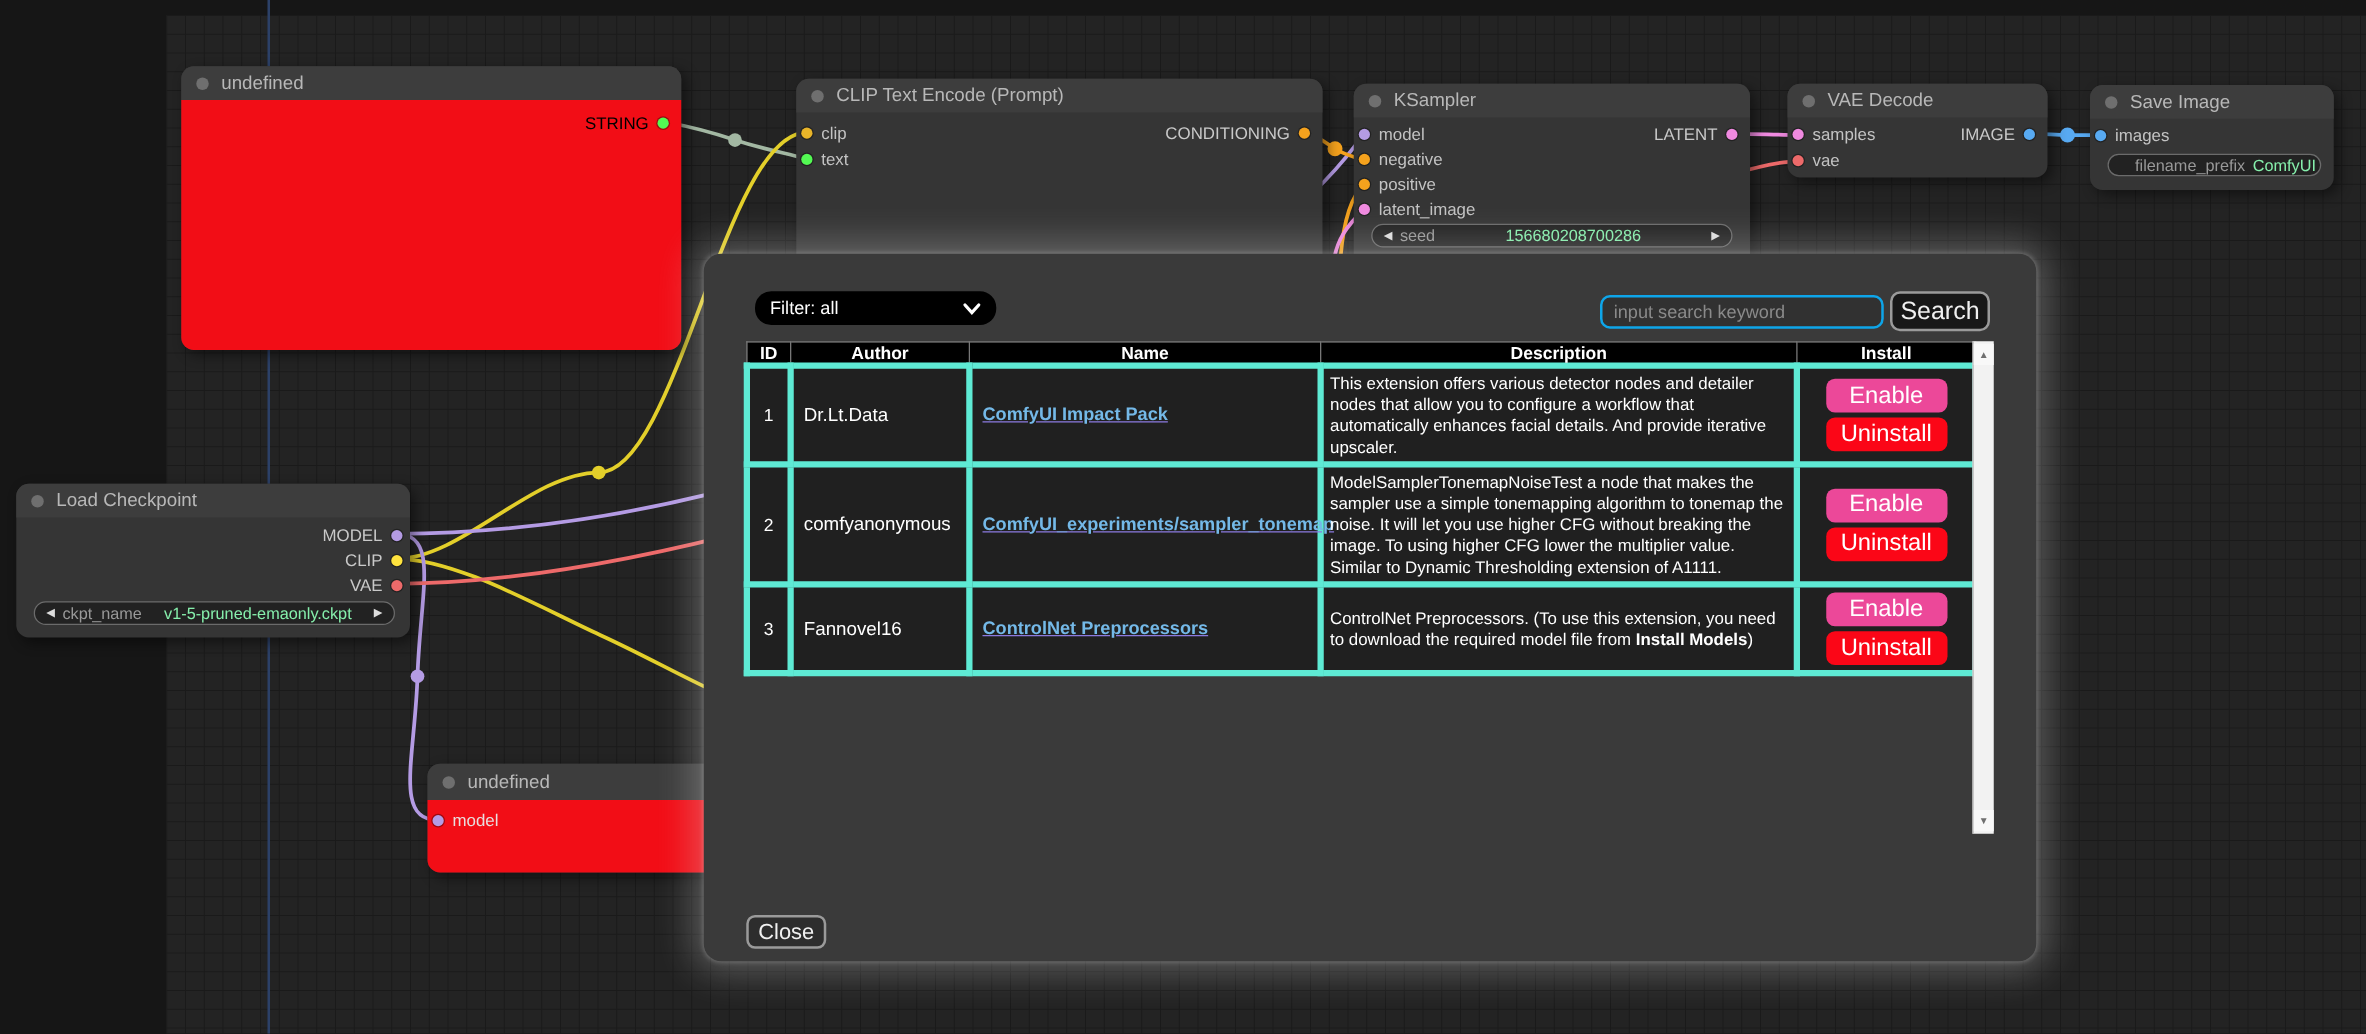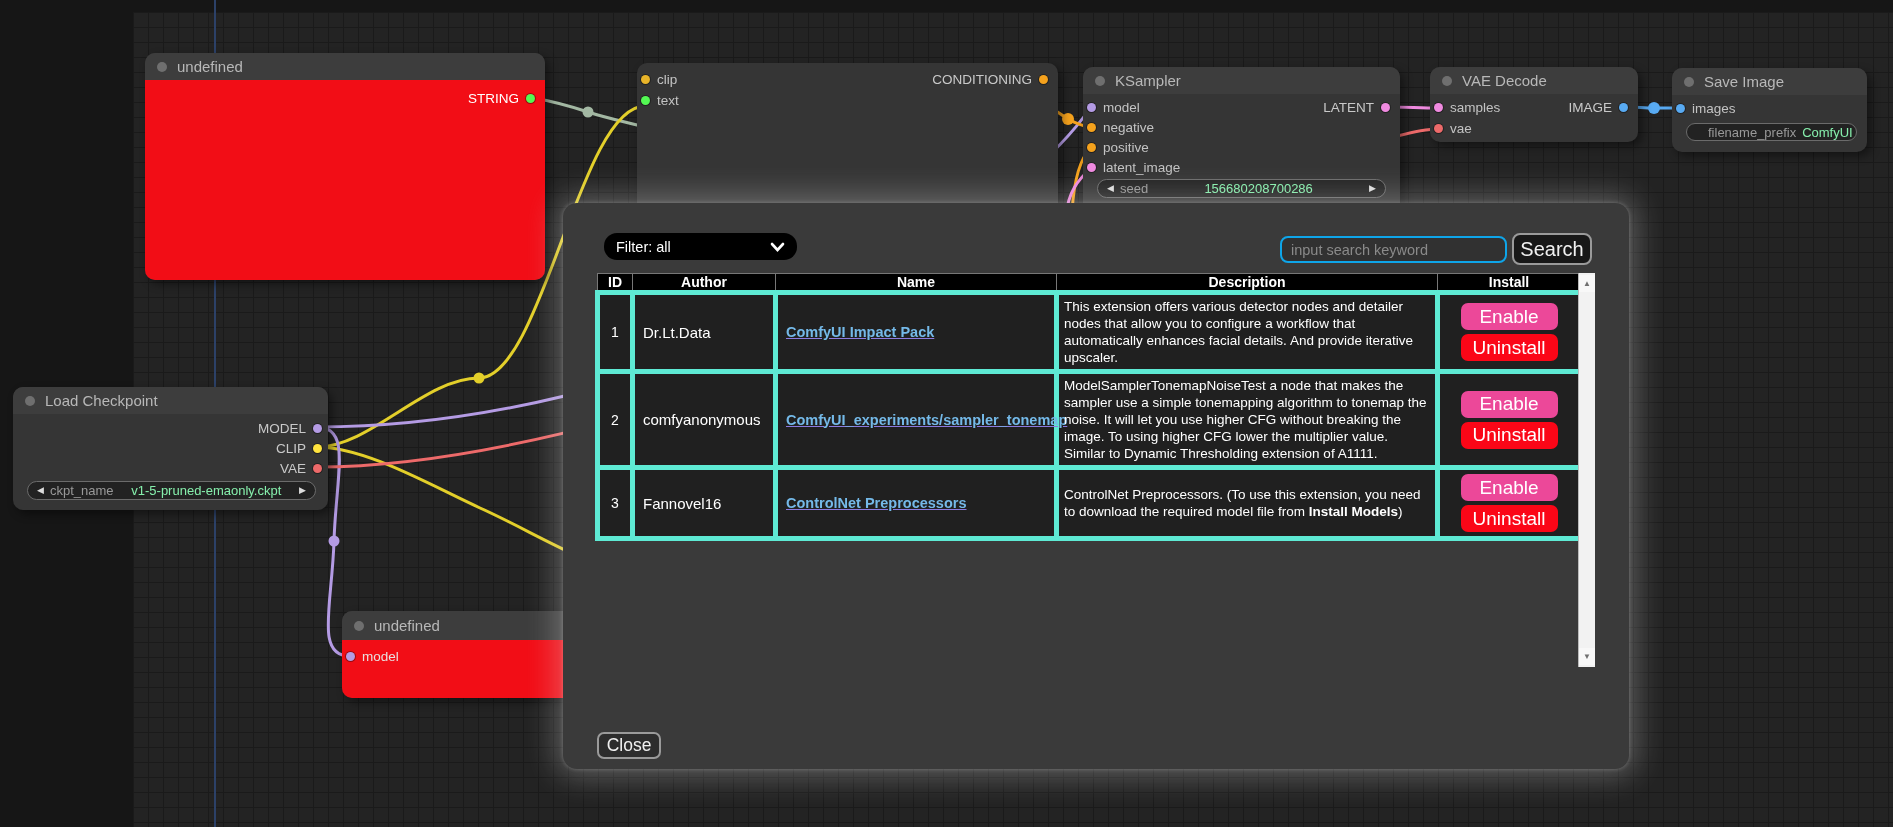--- a/index.html
+++ b/index.html
@@ -111,27 +111,31 @@
     <circle cx="1654" cy="108" r="6" fill="#58aaf2"></circle>
   </svg>
 
   <div class="node" style="left:145px;top:53px;width:400px;height:227px">
     <div class="node-title">
       <span class="tdot"></span>
       <span>undefined</span>
     </div>
     <div class="node-body red" style="height:200px">
       <div class="prow out" style="top:8px">
-        <span class="olabel" style="color:#ffffff">STRING</span>
+        <span class="olabel" style="color:#000000">STRING</span>
         <span class="pdot" style="background:#53f953"></span>
       </div>
     </div>
   </div>
 
   <div class="node" style="left:637px;top:63px;width:421px;height:150px;border-radius:10px 10px 0 0">
+    <div class="node-title">
+      <span class="tdot"></span>
+      <span>CLIP Text Encode (Prompt)</span>
+    </div>
     <div class="node-body" style="padding-top:6px">
       <div class="prow">
         <span class="pdot" style="background:#e8b429"></span>
         <span>clip</span>
       </div>
       <div class="prow">
         <span class="pdot" style="background:#53f953"></span>
         <span>text</span>
       </div>
       <div class="prow out" style="top:6px">

